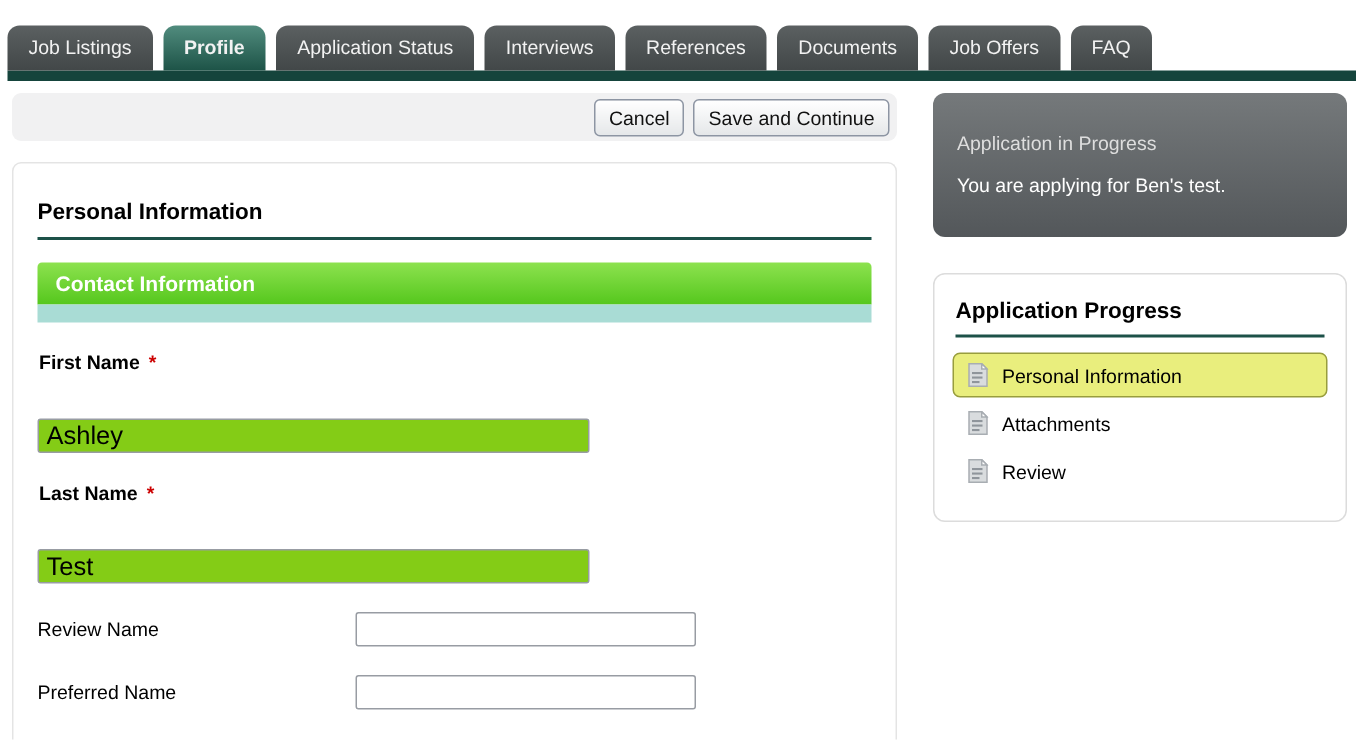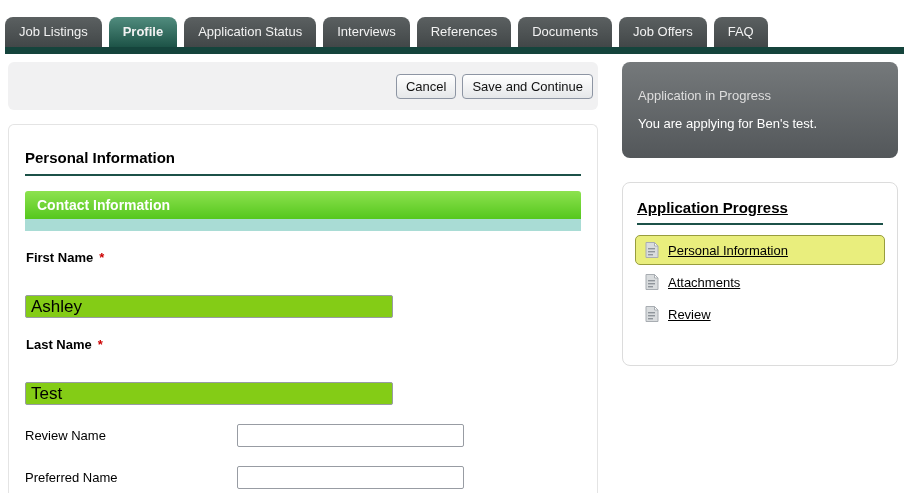--- a/index.html
+++ b/index.html
@@ -20,21 +20,21 @@
   .tab.active { background:linear-gradient(#518c7e,#1d5347); font-weight:bold; }
   .tab-underline { height:7px; background:#15443c; }
 
   
   .content { display:flex; align-items:flex-start; padding:8px 0 0 8px; }
   .left-col { width:590px; flex:none; }
   .right-col { width:276px; flex:none; margin-left:24px; }
 
   
   .toolbar {
-    height:48px; background:#f1f1f2; border-radius:6px;
+    height:32px; background:#f1f1f2; border-radius:6px;
     display:flex; justify-content:flex-end; align-items:center; gap:6px; padding-right:5px;
   }
   .btn {
     font-family:inherit; font-size:13px; color:#111;
     background:linear-gradient(#ffffff,#e5e7e9);
     border:1px solid #8d95a3; border-radius:4px; padding:4px 9px; cursor:pointer;
   }
 
   
   .main-panel {
@@ -73,22 +73,21 @@
   .status-box {
     height:96px; border-radius:8px; padding:26px 16px 0;
     background:linear-gradient(#75797b,#53575a);
     font-size:13px;
   }
   .status-title { color:#dedede; }
   .status-msg { color:#ffffff; margin-top:13px; }
 
   .progress-panel {
     margin-top:24px; background:#fff; border:1px solid #dcdcdc; border-radius:8px;
-    padding:12px 12px 36px;
-    text-decoration:underline;
+    padding:12px 12px 18px;
   }
   .progress-title {
     font-size:15px; font-weight:bold; margin:4px 2px 0; padding-bottom:7px;
     border-bottom:2px solid #1c5148;
   }
   .progress-list { margin-top:10px; }
   .progress-item {
     display:flex; align-items:center; gap:9px; font-size:13px;
     padding:6px 9px; border:1px solid transparent; margin-top:2px; cursor:pointer;
   }

